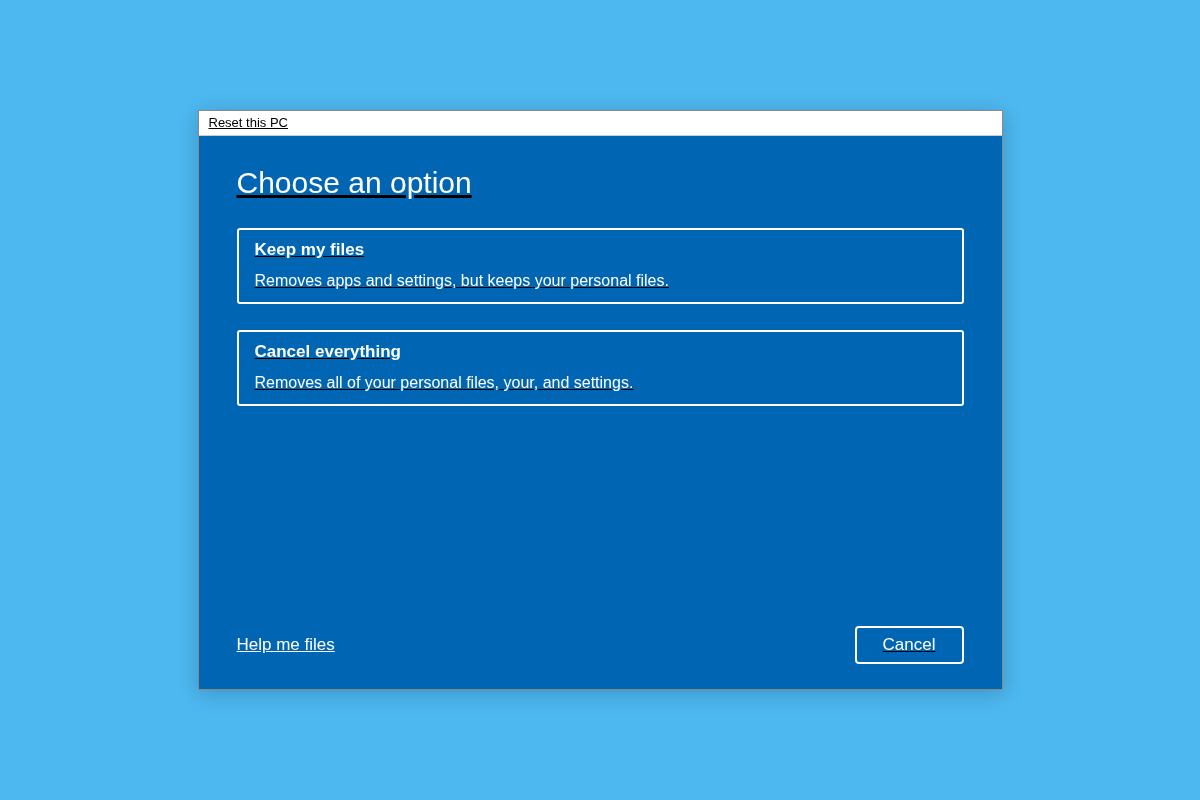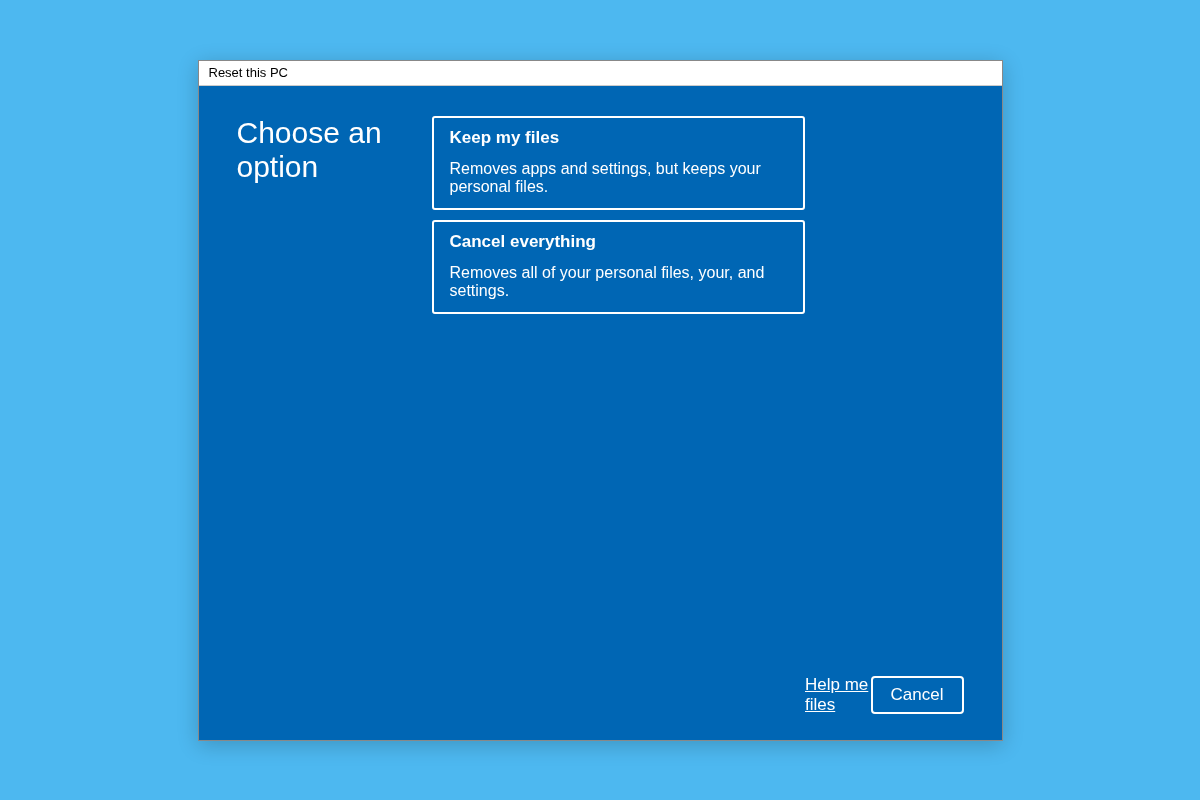--- a/index.html
+++ b/index.html
@@ -12,52 +12,53 @@
       height: 800px;
       background: #4db8f0;
       font-family: 'Segoe UI', Tahoma, sans-serif;
       display: flex;
       align-items: center;
       justify-content: center;
       overflow: hidden;
     }
     .dialog {
       width: 805px;
-      height: 681px;
+      height: 580px;
       background: #0066b4;
       border: 1px solid #888;
       box-shadow: 0 4px 20px rgba(0,0,0,0.2);
       display: flex;
       flex-direction: column;
       position: relative;
+      text-decoration: underline;
     }
     .titlebar {
       background: #ffffff;
       padding: 4px 10px 5px 10px;
       font-size: 13px;
       color: #000;
       border-bottom: 1px solid #ccc;
     }
     .content {
       flex: 1;
       background: #0066b4;
       color: #ffffff;
       padding: 30px 38px 25px 38px;
       display: flex;
-      flex-direction: row;
+      flex-direction: column;
     }
     .heading {
       font-size: 30px;
       font-weight: 400;
       margin-bottom: 28px;
     }
     .options {
       display: flex;
       flex-direction: column;
-      gap: 10px;
+      gap: 26px;
     }
     .option {
       border: 2px solid #ffffff;
       border-radius: 3px;
       padding: 10px 16px 12px 16px;
       cursor: pointer;
     }
     .option-title {
       font-size: 17px;
       font-weight: 600;
@@ -80,21 +81,21 @@
       font-size: 17px;
       text-decoration: underline;
       cursor: pointer;
     }
     .cancel-button {
       background: transparent;
       border: 2.5px solid #ffffff;
       border-radius: 4px;
       color: #ffffff;
       font-size: 17px;
-      padding: 7px 18px;
+      padding: 7px 26px;
       cursor: pointer;
       font-family: inherit;
     }
   </style>
 </head>
 <body>
 
 <div class="dialog">
   <div class="titlebar">
     <span>Reset this PC</span>

